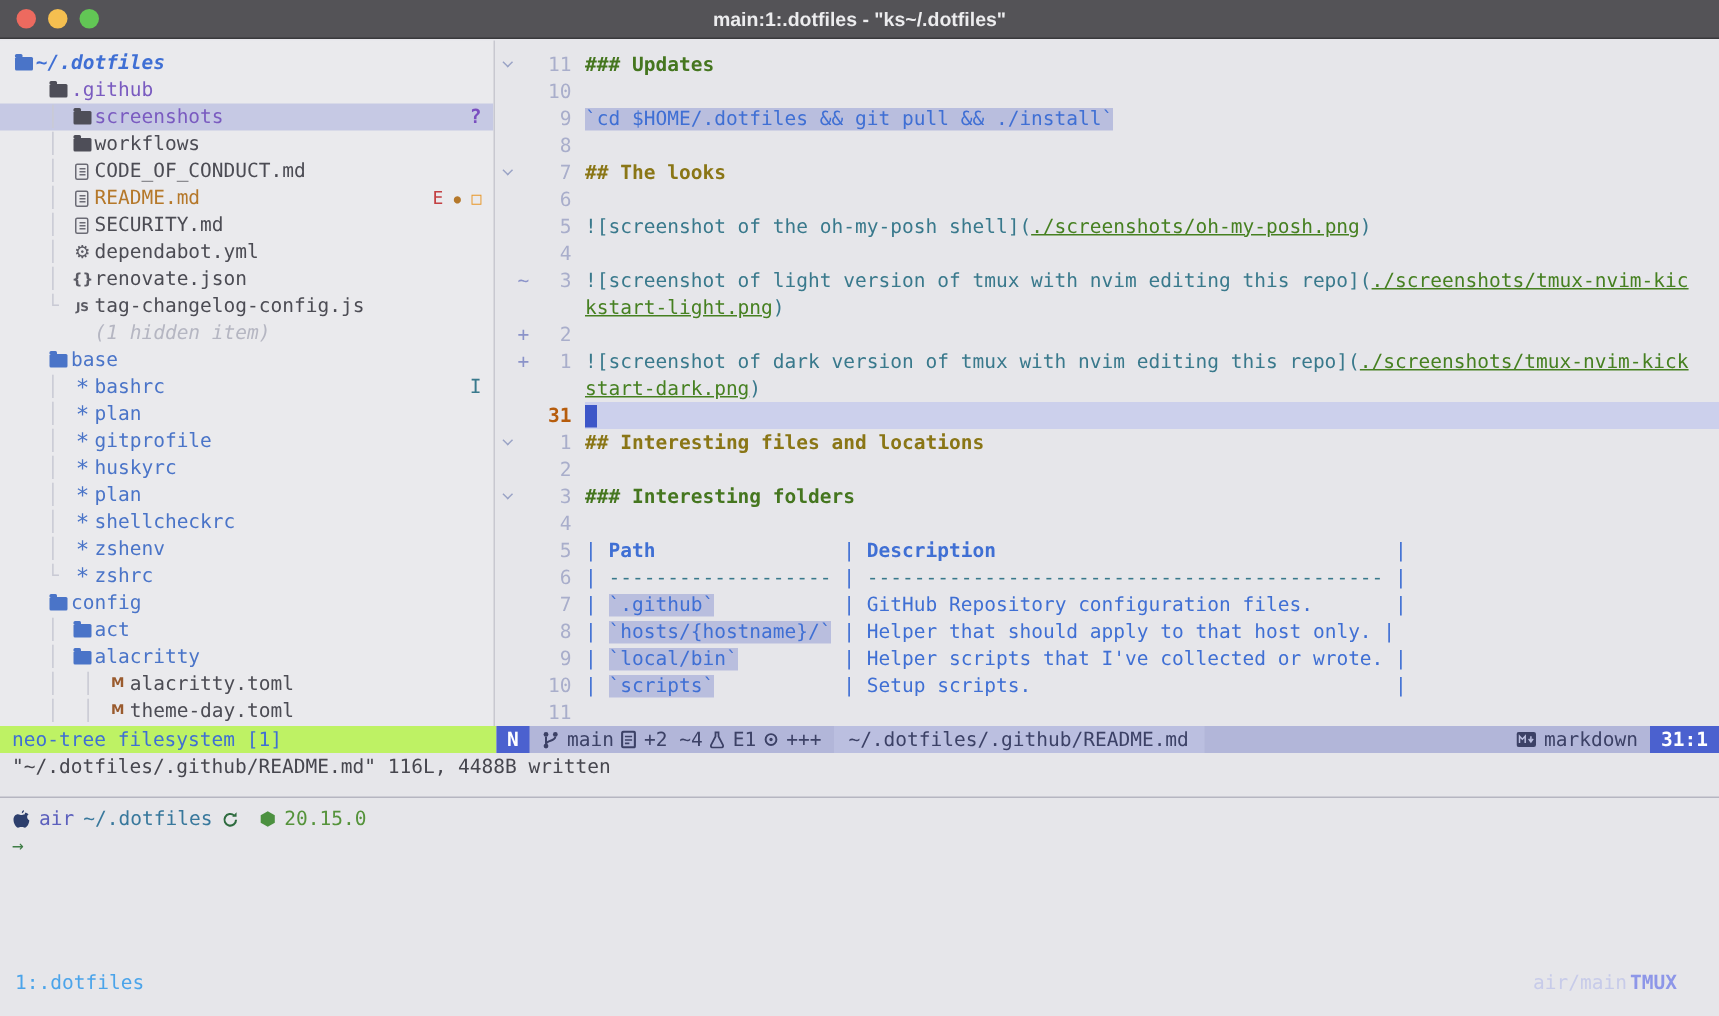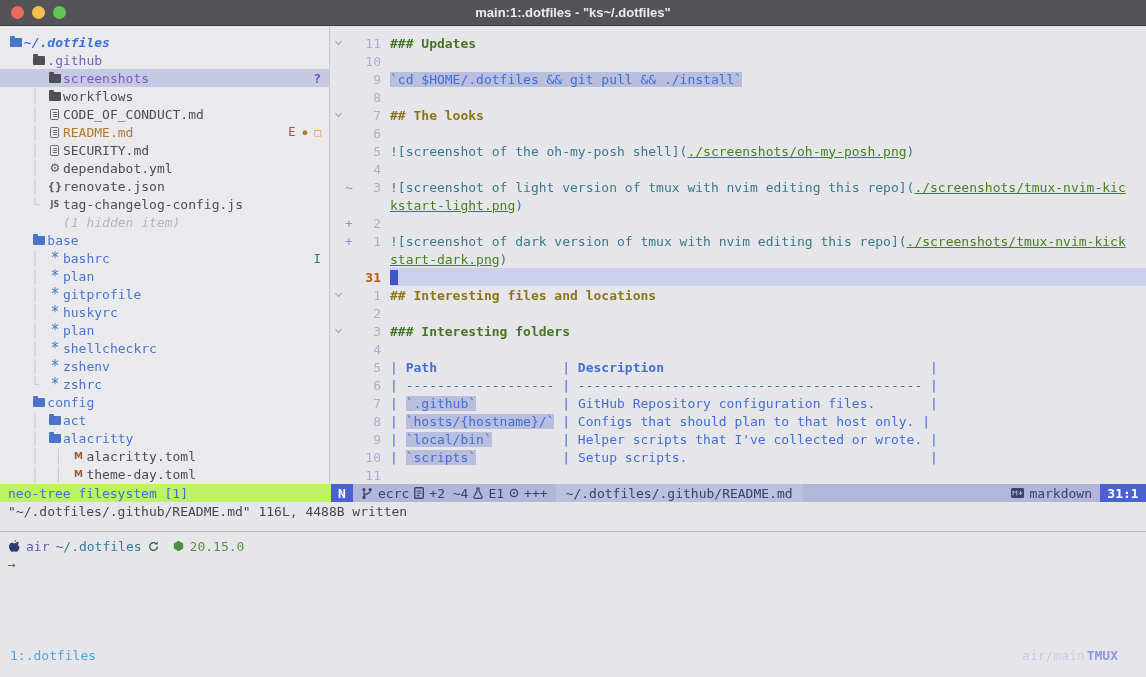--- a/index.html
+++ b/index.html
@@ -283,21 +283,21 @@
     <div class="eline">
       <span class="fold"></span>
       <span class="gsign"> </span>
       <span class="lnum">7</span>
       <span class="ltext"><span class="seg pipe">| </span><span class="seg code">`.github`</span><span class="seg plain">          </span><span class="seg pipe"> | </span><span class="seg body">GitHub Repository configuration files.      </span><span class="seg pipe"> |</span></span>
     </div>
     <div class="eline">
       <span class="fold"></span>
       <span class="gsign"> </span>
       <span class="lnum">8</span>
-      <span class="ltext"><span class="seg pipe">| </span><span class="seg code">`hosts/{hostname}/`</span><span class="seg pipe"> | </span><span class="seg body">Configs that should plan to that host only.</span><span class="seg pipe"> |</span></span>
+      <span class="ltext"><span class="seg pipe">| </span><span class="seg code">`hosts/{hostname}/`</span><span class="seg pipe"> | </span><span class="seg body">Helper that should apply to that host only.</span><span class="seg pipe"> |</span></span>
     </div>
     <div class="eline">
       <span class="fold"></span>
       <span class="gsign"> </span>
       <span class="lnum">9</span>
       <span class="ltext"><span class="seg pipe">| </span><span class="seg code">`local/bin`</span><span class="seg plain">        </span><span class="seg pipe"> | </span><span class="seg body">Helper scripts that I've collected or wrote.</span><span class="seg pipe"> |</span></span>
     </div>
     <div class="eline">
       <span class="fold"></span>
       <span class="gsign"> </span>
@@ -320,21 +320,21 @@
   <div class="mode-badge">
     <span>N</span>
   </div>
   <div class="st-seg">
     <svg width="12" height="13" viewBox="0 0 12 13">
       <circle cx="3" cy="2.6" r="1.6" fill="#3c4166"></circle>
         <circle cx="3" cy="10.4" r="1.6" fill="#3c4166"></circle>
       <circle cx="9.2" cy="2.6" r="1.6" fill="#3c4166"></circle>
       <path d="M3 4.2v4.6 M9.2 4.2c0 3.2-6.2 2-6.2 5" fill="none" stroke="#3c4166" stroke-width="1.3"></path>
     </svg>
-    <span>ecrc</span>
+    <span>main</span>
     <svg width="10" height="12" viewBox="0 0 10 12">
       <rect x="0.75" y="0.75" width="8.5" height="10.5" rx="1" fill="none" stroke="#3c4166" stroke-width="1.4"></rect>
       <path d="M2.6 4h4.8 M2.6 6.3h4.8 M2.6 8.6h3" stroke="#3c4166" stroke-width="1.1"></path>
     </svg>
     <span>+2 ~4</span>
     <svg width="10" height="12" viewBox="0 0 10 12">
       <path d="M4 1.2h2v2.8l3 5.8a1.1 1.1 0 0 1-1 1.6H2a1.1 1.1 0 0 1-1-1.6l3-5.8z" fill="none" stroke="#3c4166" stroke-width="1.2"></path>
     </svg>
     <span>E1</span>
     <svg width="10" height="10" viewBox="0 0 10 10">

